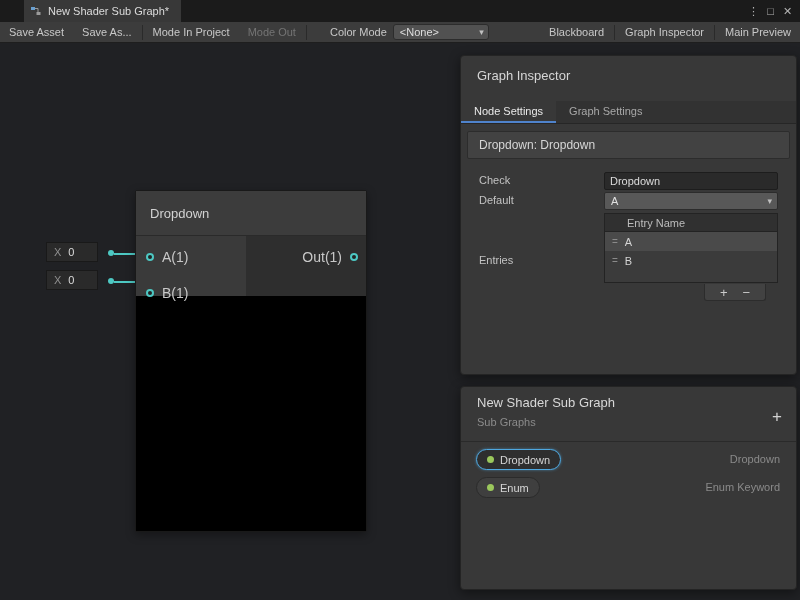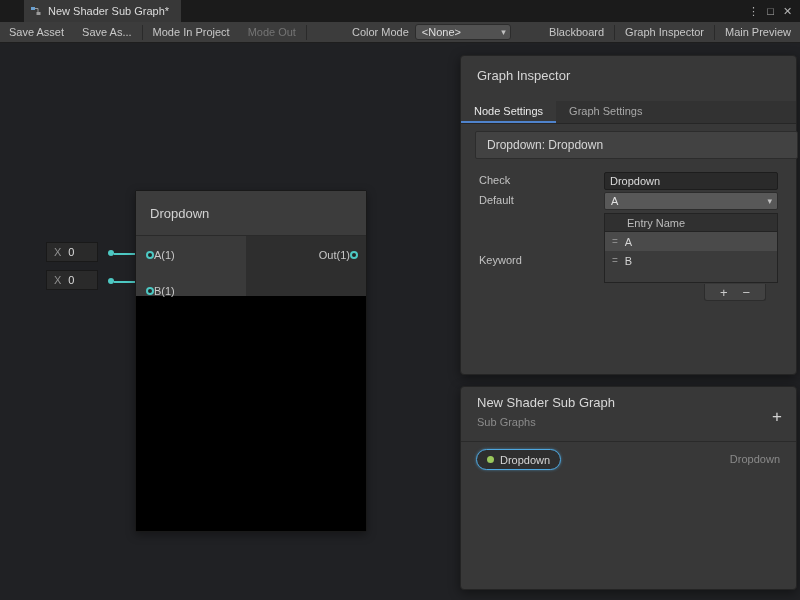--- a/index.html
+++ b/index.html
@@ -11,56 +11,56 @@
   .titlebar{position:absolute;left:0;top:0;width:800px;height:22px;background:#1b1b1b;display:flex;align-items:stretch;padding-left:24px;}
   .doc-tab{display:flex;align-items:center;gap:6px;background:#383838;padding:0 12px 0 6px;height:22px;font-size:11px;color:#dcdcdc;white-space:nowrap;}
   .win-controls{margin-left:auto;display:flex;align-items:center;padding-right:4px;}
   .win-btn{width:17px;text-align:center;font-size:11px;color:#b4b4b4;}
 
   
   .toolbar{position:absolute;left:0;top:22px;width:800px;height:21px;background:#3c3c3c;border-bottom:1px solid #1e1e1e;display:flex;align-items:center;font-size:11px;color:#c8c8c8;}
   .tb-btn{padding:0 9px;height:21px;line-height:21px;white-space:nowrap;}
   .tb-btn.disabled{color:#747474;}
   .tb-sep{width:1px;height:15px;background:#2a2a2a;margin:0 1px;}
-  .tb-label{padding:0 6px 0 44px;white-space:nowrap;}
+  .tb-label{padding:0 6px 0 22px;white-space:nowrap;}
   .dropdown{width:96px;height:16px;background:#515151;border:1px solid #2c2c2c;border-radius:3px;display:flex;align-items:center;justify-content:space-between;padding:0 4px 0 6px;color:#dedede;white-space:nowrap;}
   .dd-arrow{font-size:9px;color:#c0c0c0;}
   .tb-spacer{flex:1;}
 
   
   .port-field{position:absolute;left:46px;width:52px;height:20px;background:#2a2a2a;border:1px solid #191919;display:flex;align-items:center;font-size:11px;}
   .pf1{top:242px;} .pf2{top:270px;}
   .port-field .axis{color:#8f8f8f;padding:0 7px;}
   .port-field .val{color:#dcdcdc;}
   .edge-dot{position:absolute;width:6px;height:6px;border-radius:50%;background:#4dc8c3;}
   .ed1{left:108px;top:250px;} .ed2{left:108px;top:278px;}
   .edge-line{position:absolute;height:2px;background:#4dc8c3;}
   .el1{left:114px;top:253px;width:33px;} .el2{left:114px;top:281px;width:33px;}
 
   .node{position:absolute;left:135px;top:190px;width:232px;border:1px solid #191919;border-radius:2px;box-shadow:0 3px 10px rgba(0,0,0,.35);}
   .node-header{height:45px;line-height:45px;padding-left:14px;background:#3c3c3c;color:#d2d2d2;font-size:13px;border-bottom:1px solid #2a2a2a;}
   .node-body{position:relative;height:60px;background:#2e2e2e;}
   .node-left{position:absolute;left:0;top:0;width:110px;height:60px;background:#3a3a3a;}
-  .port{position:absolute;display:flex;align-items:center;gap:0;font-size:11px;color:#c8c8c8;}
+  .port{position:absolute;display:flex;align-items:center;gap:8px;font-size:14px;color:#c8c8c8;}
   .port-a{left:10px;top:13px;} .port-b{left:10px;top:49px;}
   .port-out{right:8px;top:13px;}
   .ring{width:8px;height:8px;border:2px solid #4dc8c3;border-radius:50%;background:#232323;flex:none;}
   .node-preview{height:235px;background:#000;}
 
   
   .panel{position:absolute;left:460px;width:337px;background:#383838;border:1px solid #242424;border-radius:4px;box-shadow:0 3px 12px rgba(0,0,0,.45);}
   .inspector{top:55px;height:320px;}
   .blackboard{top:386px;height:204px;}
   .panel-title{position:absolute;left:16px;top:12px;font-size:13px;color:#d6d6d6;}
 
   .tabs{position:absolute;left:0;top:45px;width:100%;height:23px;display:flex;border-bottom:1px solid #262626;background:#323232;}
   .tab{padding:0 13px;line-height:21px;font-size:11px;color:#a8a8a8;}
   .tab.active{color:#e9e9e9;background:#383838;border-bottom:2px solid #4f83cc;}
 
-  .section-header{position:absolute;left:14px;top:75px;width:323px;height:28px;background:#424242;border:1px solid #2c2c2c;border-radius:2px;line-height:26px;padding-left:11px;font-size:12px;color:#d6d6d6;}
+  .section-header{position:absolute;left:6px;top:75px;width:323px;height:28px;background:#424242;border:1px solid #2c2c2c;border-radius:2px;line-height:26px;padding-left:11px;font-size:12px;color:#d6d6d6;}
   .flabel{position:absolute;left:18px;font-size:11px;color:#c2c2c2;}
   .lbl-name{top:118px;} .lbl-default{top:138px;} .entries-label{top:198px;}
   .text-input{position:absolute;left:143px;top:116px;width:174px;height:18px;background:#2a2a2a;border:1px solid #1d1d1d;border-radius:2px;font-size:11px;line-height:16px;padding-left:5px;color:#dcdcdc;}
   .select{position:absolute;left:143px;top:136px;width:174px;height:18px;background:#585858;border:1px solid #2c2c2c;border-radius:2px;display:flex;align-items:center;justify-content:space-between;padding:0 5px 0 6px;font-size:11px;color:#e0e0e0;}
 
   .reorder-list{position:absolute;left:143px;top:157px;width:174px;background:#3b3b3b;border:1px solid #232323;}
   .list-header{height:18px;line-height:18px;padding-left:22px;background:#303030;border-bottom:1px solid #232323;font-size:11px;color:#bcbcbc;}
   .list-row{height:19px;font-size:11px;color:#d4d4d4;display:flex;align-items:center;gap:7px;padding-left:7px;}
   .list-row.selected{background:#4a4a4a;}
   .handle{color:#8a8a8a;font-size:10px;}
@@ -165,21 +165,21 @@
 
     <span class="flabel lbl-name">Check</span>
     <div class="text-input">Dropdown</div>
 
     <span class="flabel lbl-default">Default</span>
     <div class="select">
       <span>A</span>
       <span class="dd-arrow">▾</span>
     </div>
 
-    <span class="flabel entries-label">Keyword</span>
+    <span class="flabel entries-label">Entries</span>
     <div class="reorder-list">
       <div class="list-header">Entry Name</div>
       <div class="list-row selected">
         <span class="handle">=</span>
         <span>A</span>
       </div>
       <div class="list-row">
         <span class="handle">=</span>
         <span>B</span>
       </div>
@@ -198,15 +198,22 @@
     <div class="bb-divider"></div>
 
     <div class="bb-row bb-row1">
       <div class="pill selected">
         <span class="dot"></span>
         <span>Dropdown</span>
       </div>
       <span class="bb-type">Dropdown</span>
     </div>
 
+    <div class="bb-row bb-row2">
+      <div class="pill normal">
+        <span class="dot"></span>
+        <span>Enum</span>
+      </div>
+      <span class="bb-type">Enum Keyword</span>
+    </div>
   </div>
 
 </div>
 
 </body></html>

